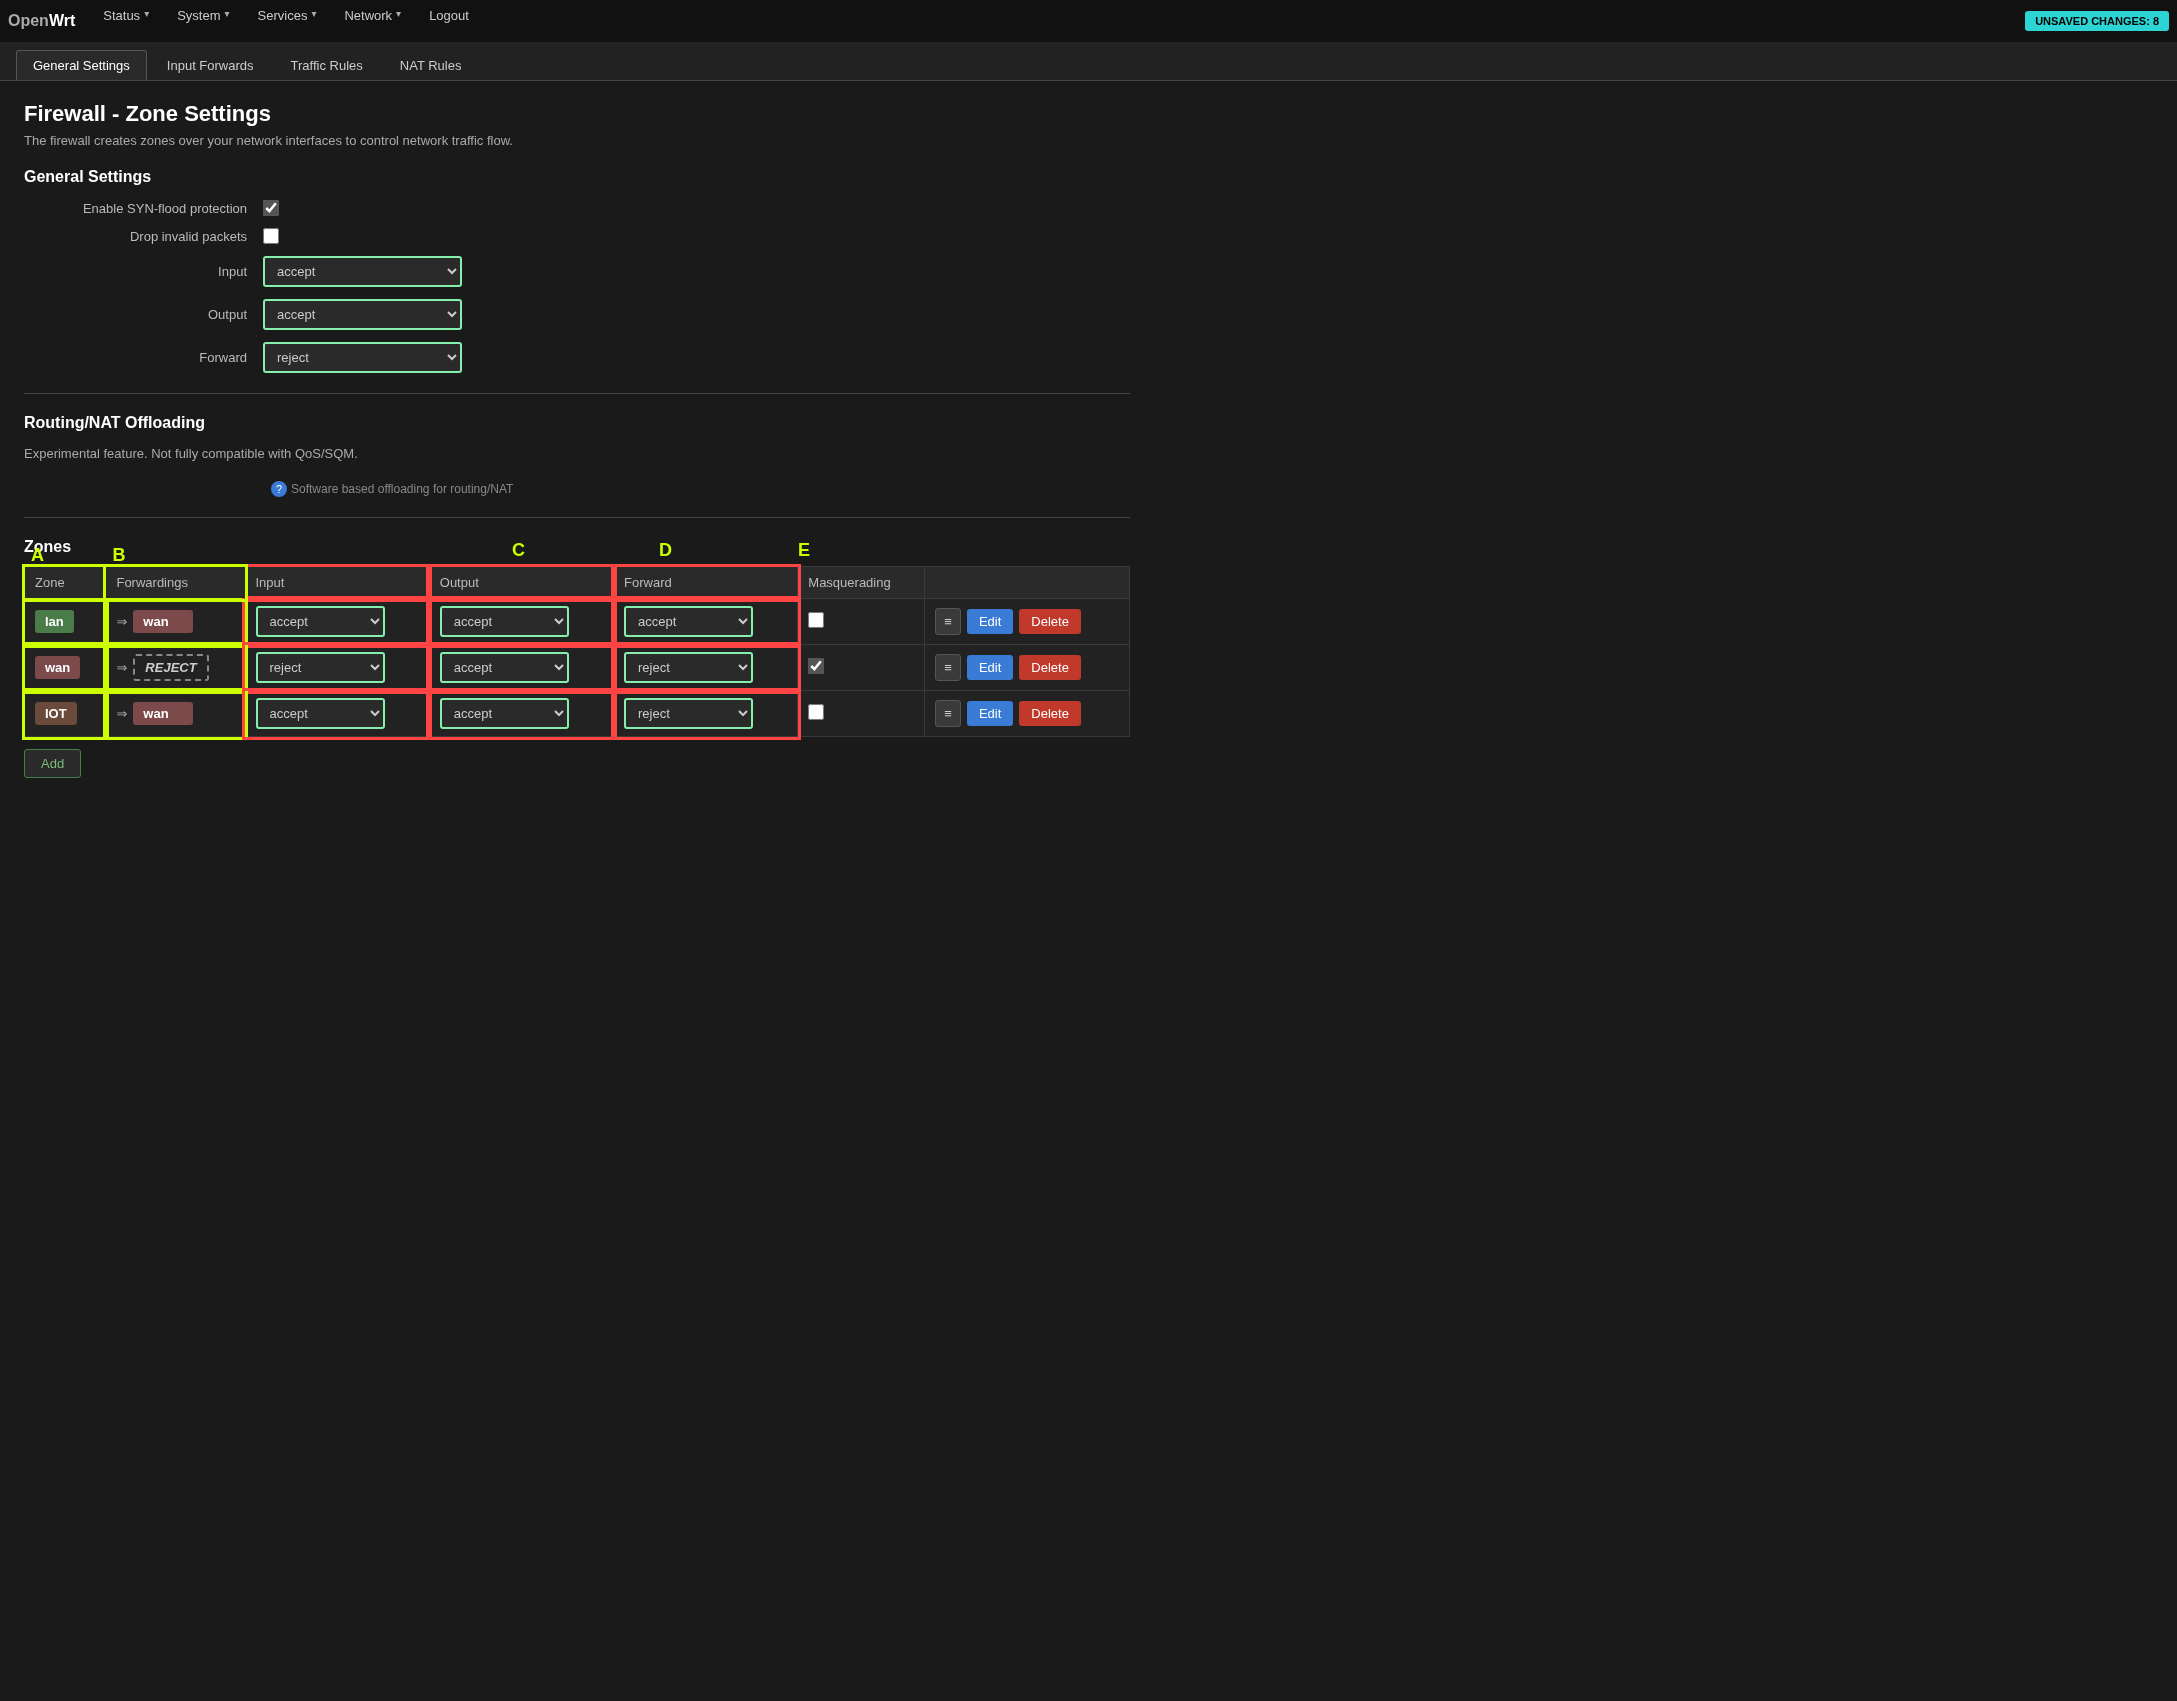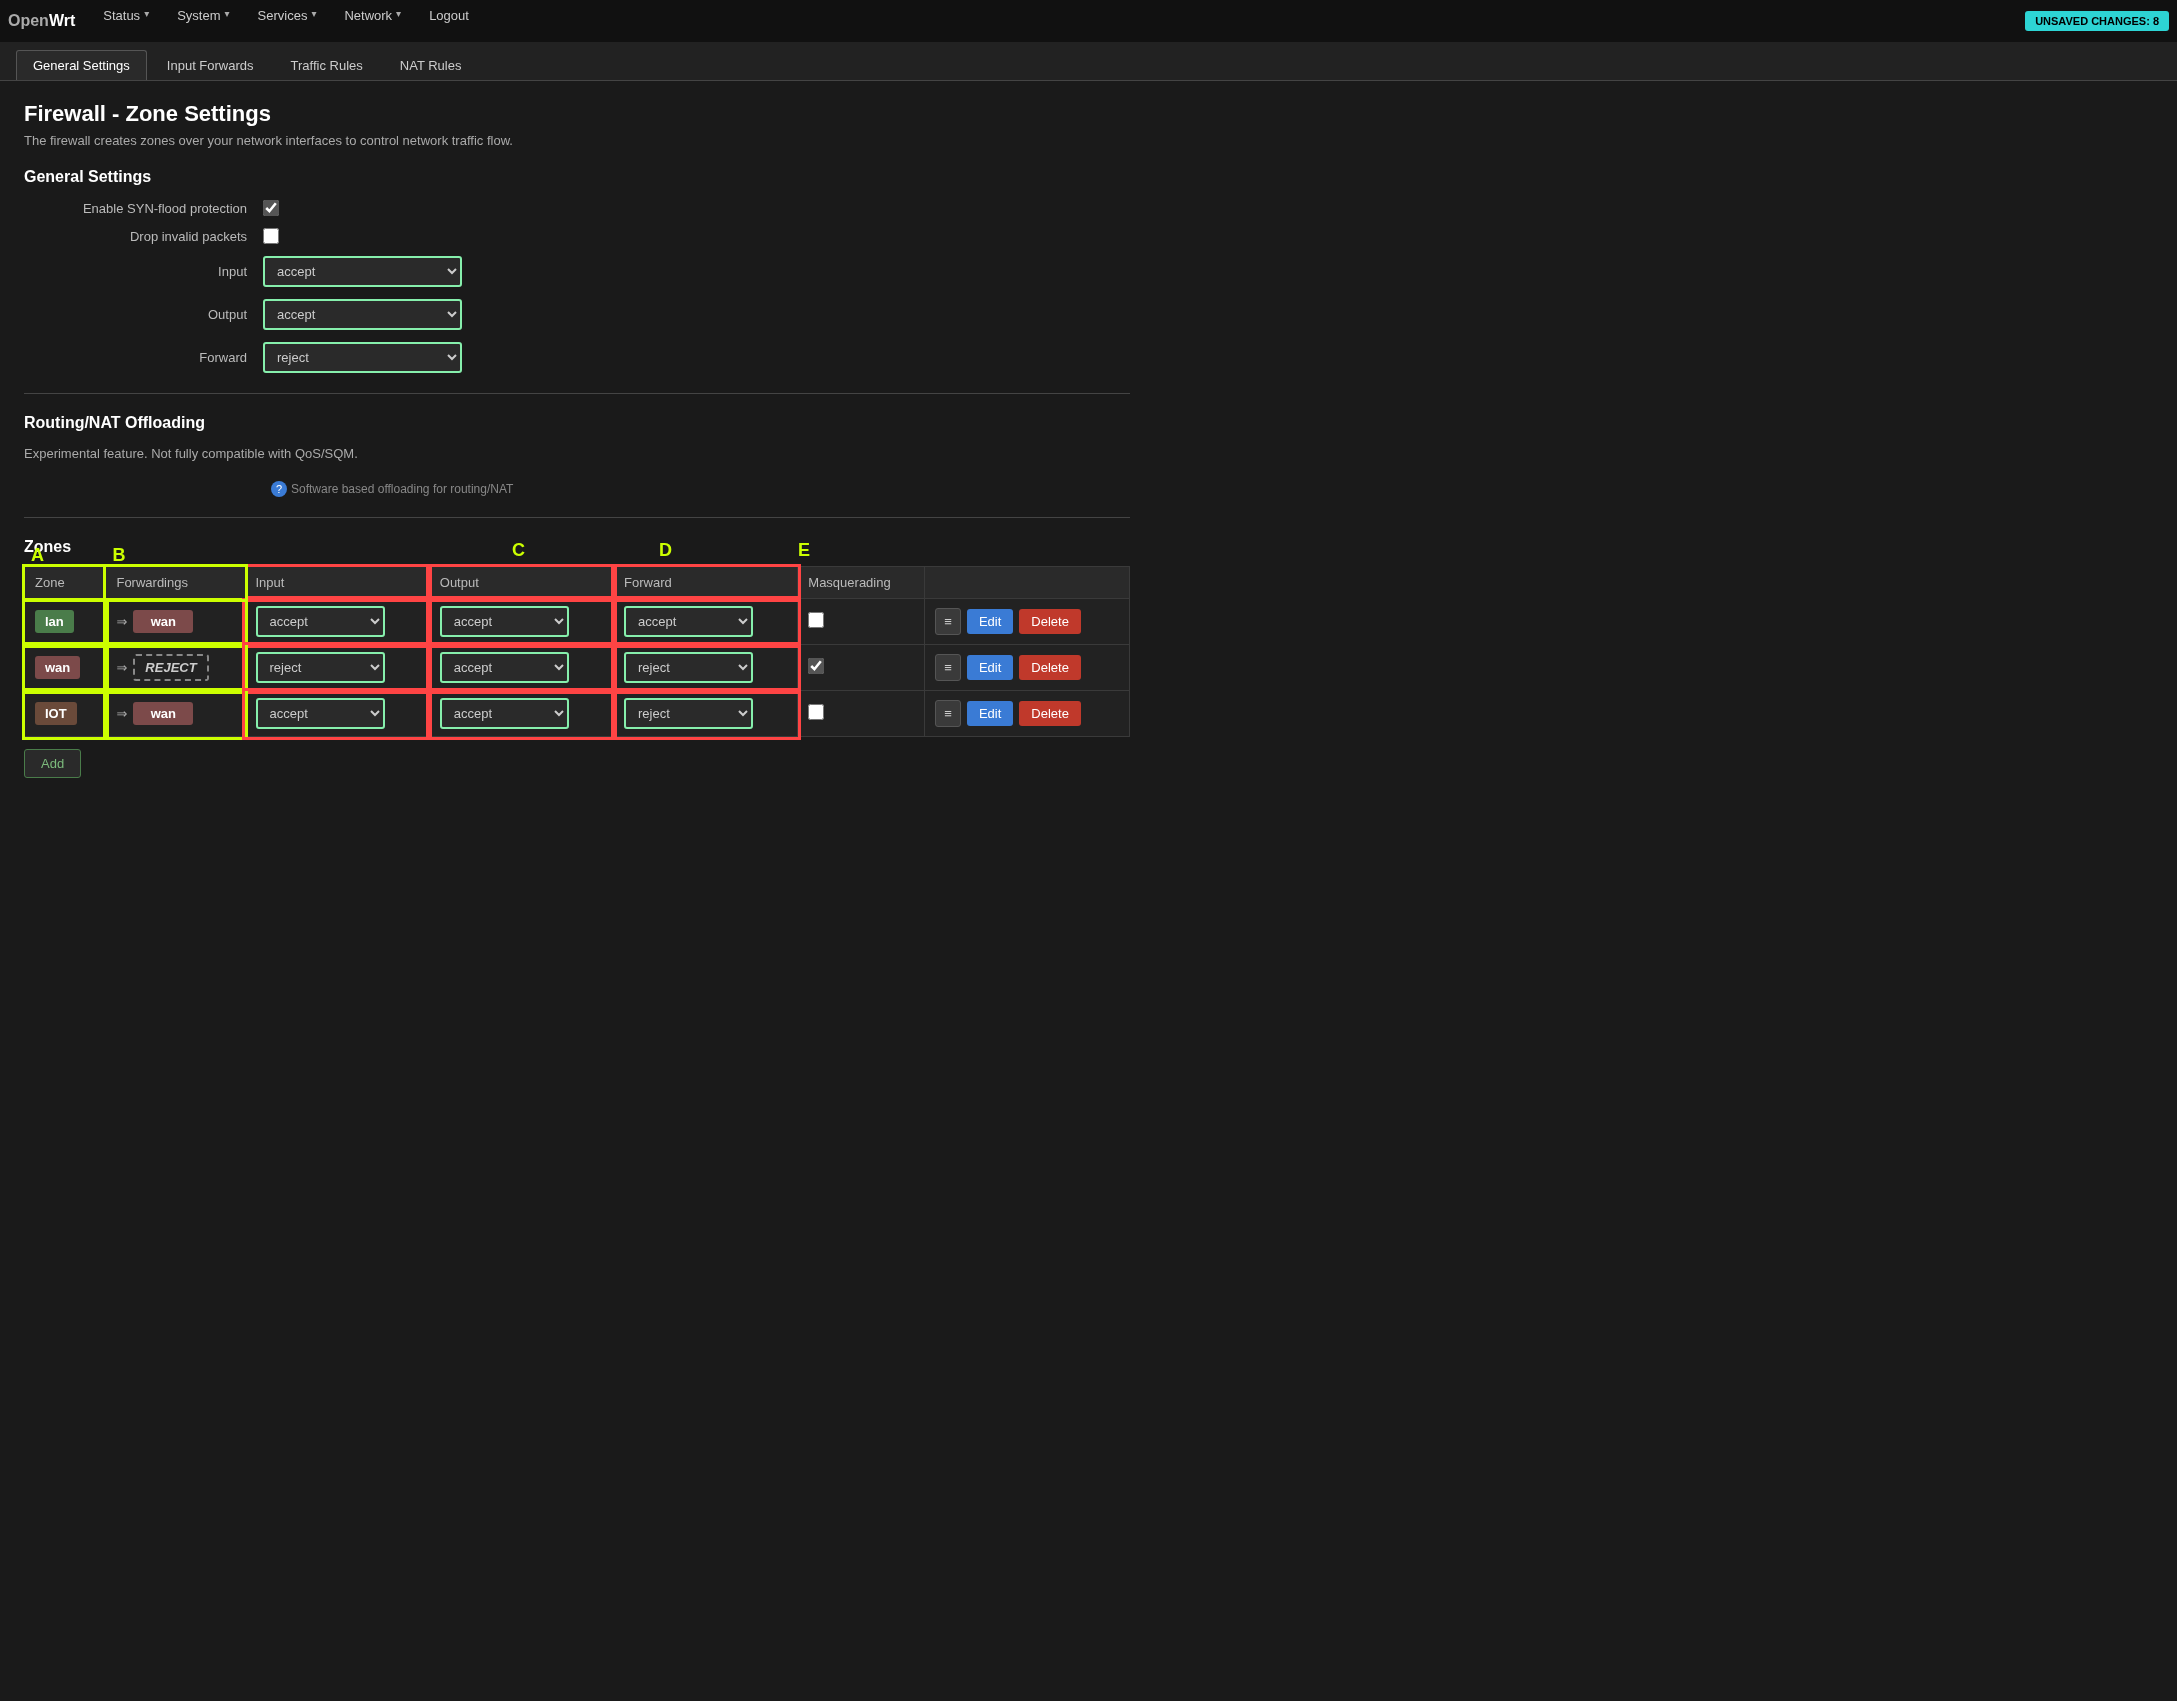--- a/index.html
+++ b/index.html
@@ -186,21 +186,20 @@
       vertical-align: middle;
       background: #222;
     }
     .zone-badge {
       padding: 4px 10px;
       border-radius: 3px;
       font-size: 13px;
       font-weight: bold;
       color: #fff;
       min-width: 60px;
-      text-align: center;
     }
     .zone-lan { background: #4a7c4a; }
     .zone-wan { background: #7c4a4a; }
     .zone-iot { background: #6a4a3a; }
     .zone-reject {
       background: transparent;
       border: 2px dashed #888;
       color: #ccc;
       font-style: italic;
     }

